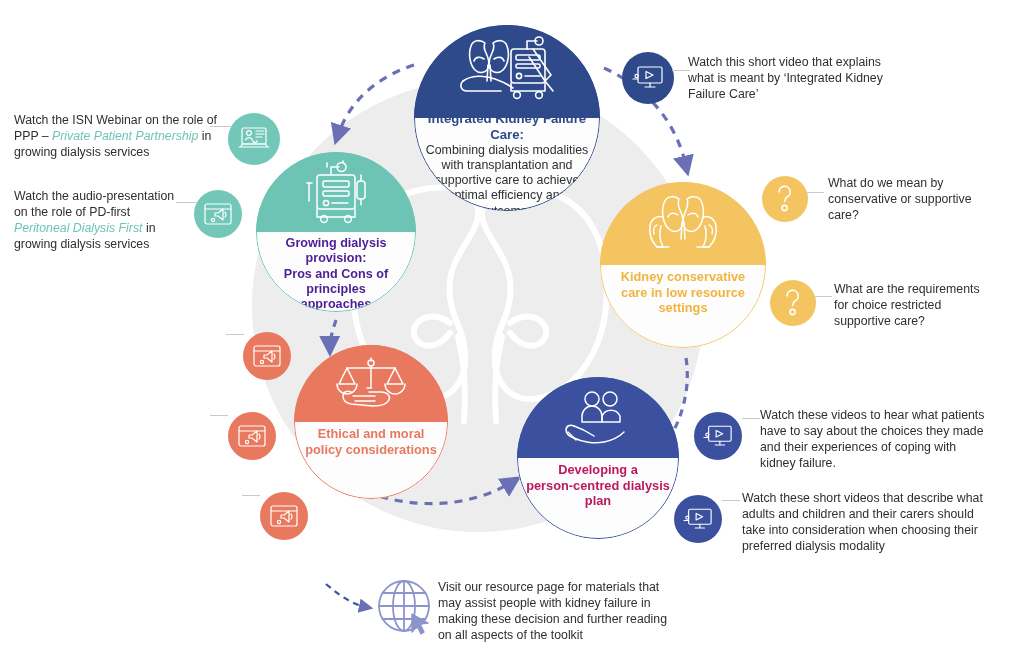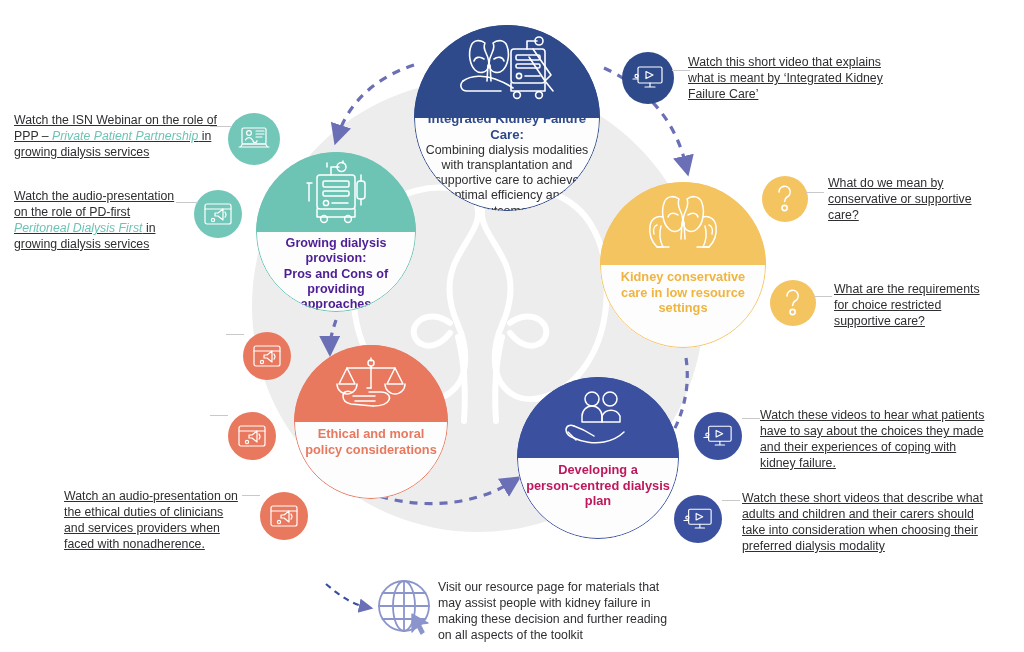--- a/index.html
+++ b/index.html
@@ -100,21 +100,20 @@
   .b-navy2{background:#3b51a0;}
   .b-salmon{background:#e8795f;}
   .b-yellow{background:#f4c461;}
 
   
   .callout{
     position:absolute;
     color:#2f2f33;
     font-size:12.3px;
     line-height:1.30;
-    text-decoration:underline;
   }
   .callout .hl-teal{color:#6ec4b4;font-style:italic;}
 
   
   .stub{position:absolute;background:#c9c9cc;height:1.4px;}
 
   
   #globe-text{
     position:absolute;left:438px;top:580px;width:230px;
     color:#2f2f33;font-size:12.3px;line-height:1.30;
@@ -205,21 +204,21 @@
         <circle cx="51" cy="60" r="3.4"></circle>
         <rect x="60" y="22" width="8" height="18" rx="3"></rect>
         <path d="M64 22 v-6 M64 40 v6"></path>
         <path d="M12 24 v18 M10 24 h5"></path>
       </svg>
     </div>
     <div class="hub-text">
       <div class="h-title-teal">Growing dialysis</div>
       <div class="h-title-teal">provision:</div>
       <div class="h-title-teal">Pros and Cons of</div>
-      <div class="h-title-teal">providing</div>
+      <div class="h-title-teal">principles</div>
       <div class="h-title-teal">approaches</div>
     </div>
     <div class="ring"></div>
   </div>
 
   <div class="hub" id="hub-conservative">
     <div class="top-half"></div>
     <div class="bot-half"></div>
     <div class="hub-icon">
       <svg width="92" height="62" viewBox="0 0 92 62" fill="none" stroke="#ffffff" stroke-width="1.5" stroke-linecap="round" stroke-linejoin="round">
@@ -380,21 +379,20 @@
   <div class="badge b-salmon" style="left:260px;top:492px;width:48px;height:48px;">
     <svg width="30" height="26" viewBox="0 0 30 26" fill="none" stroke="#ffffff" stroke-width="1.2" stroke-linecap="round" stroke-linejoin="round">
       <rect x="2" y="3" width="26" height="20" rx="2"></rect>
       <path d="M2 8 h26"></path>
       <path d="M12 12 h3 l5 -4 v11 l-5 -4 h-3 z"></path>
       <path d="M22 11 a4 4 0 0 1 0 5"></path>
       <circle cx="10" cy="19" r="1.6"></circle>
     </svg>
   </div>
   <div class="stub" style="left:242px;top:495px;width:18px;"></div>
-  <div class="callout" style="left:64px;top:489px;width:178px;">Watch an audio-presentation on the ethical duties of clinicians and services providers when faced with nonadherence.</div>
 
   <div class="badge b-navy2" style="left:694px;top:412px;width:48px;height:48px;">
     <svg width="30" height="25" viewBox="0 0 32 26" fill="none" stroke="#ffffff" stroke-width="1.2" stroke-linecap="round" stroke-linejoin="round">
       <rect x="6" y="2" width="24" height="16" rx="1.5"></rect>
       <path d="M14 6.5 l7 3.5 l-7 3.5 z"></path>
       <path d="M18 18 v4 M13 22 h10"></path>
       <path d="M1 14 h5 M3 11 a1.6 1.6 0 1 0 3.2 0 a1.6 1.6 0 1 0 -3.2 0"></path>
     </svg>
   </div>
   <div class="stub" style="left:742px;top:418px;width:18px;"></div>

